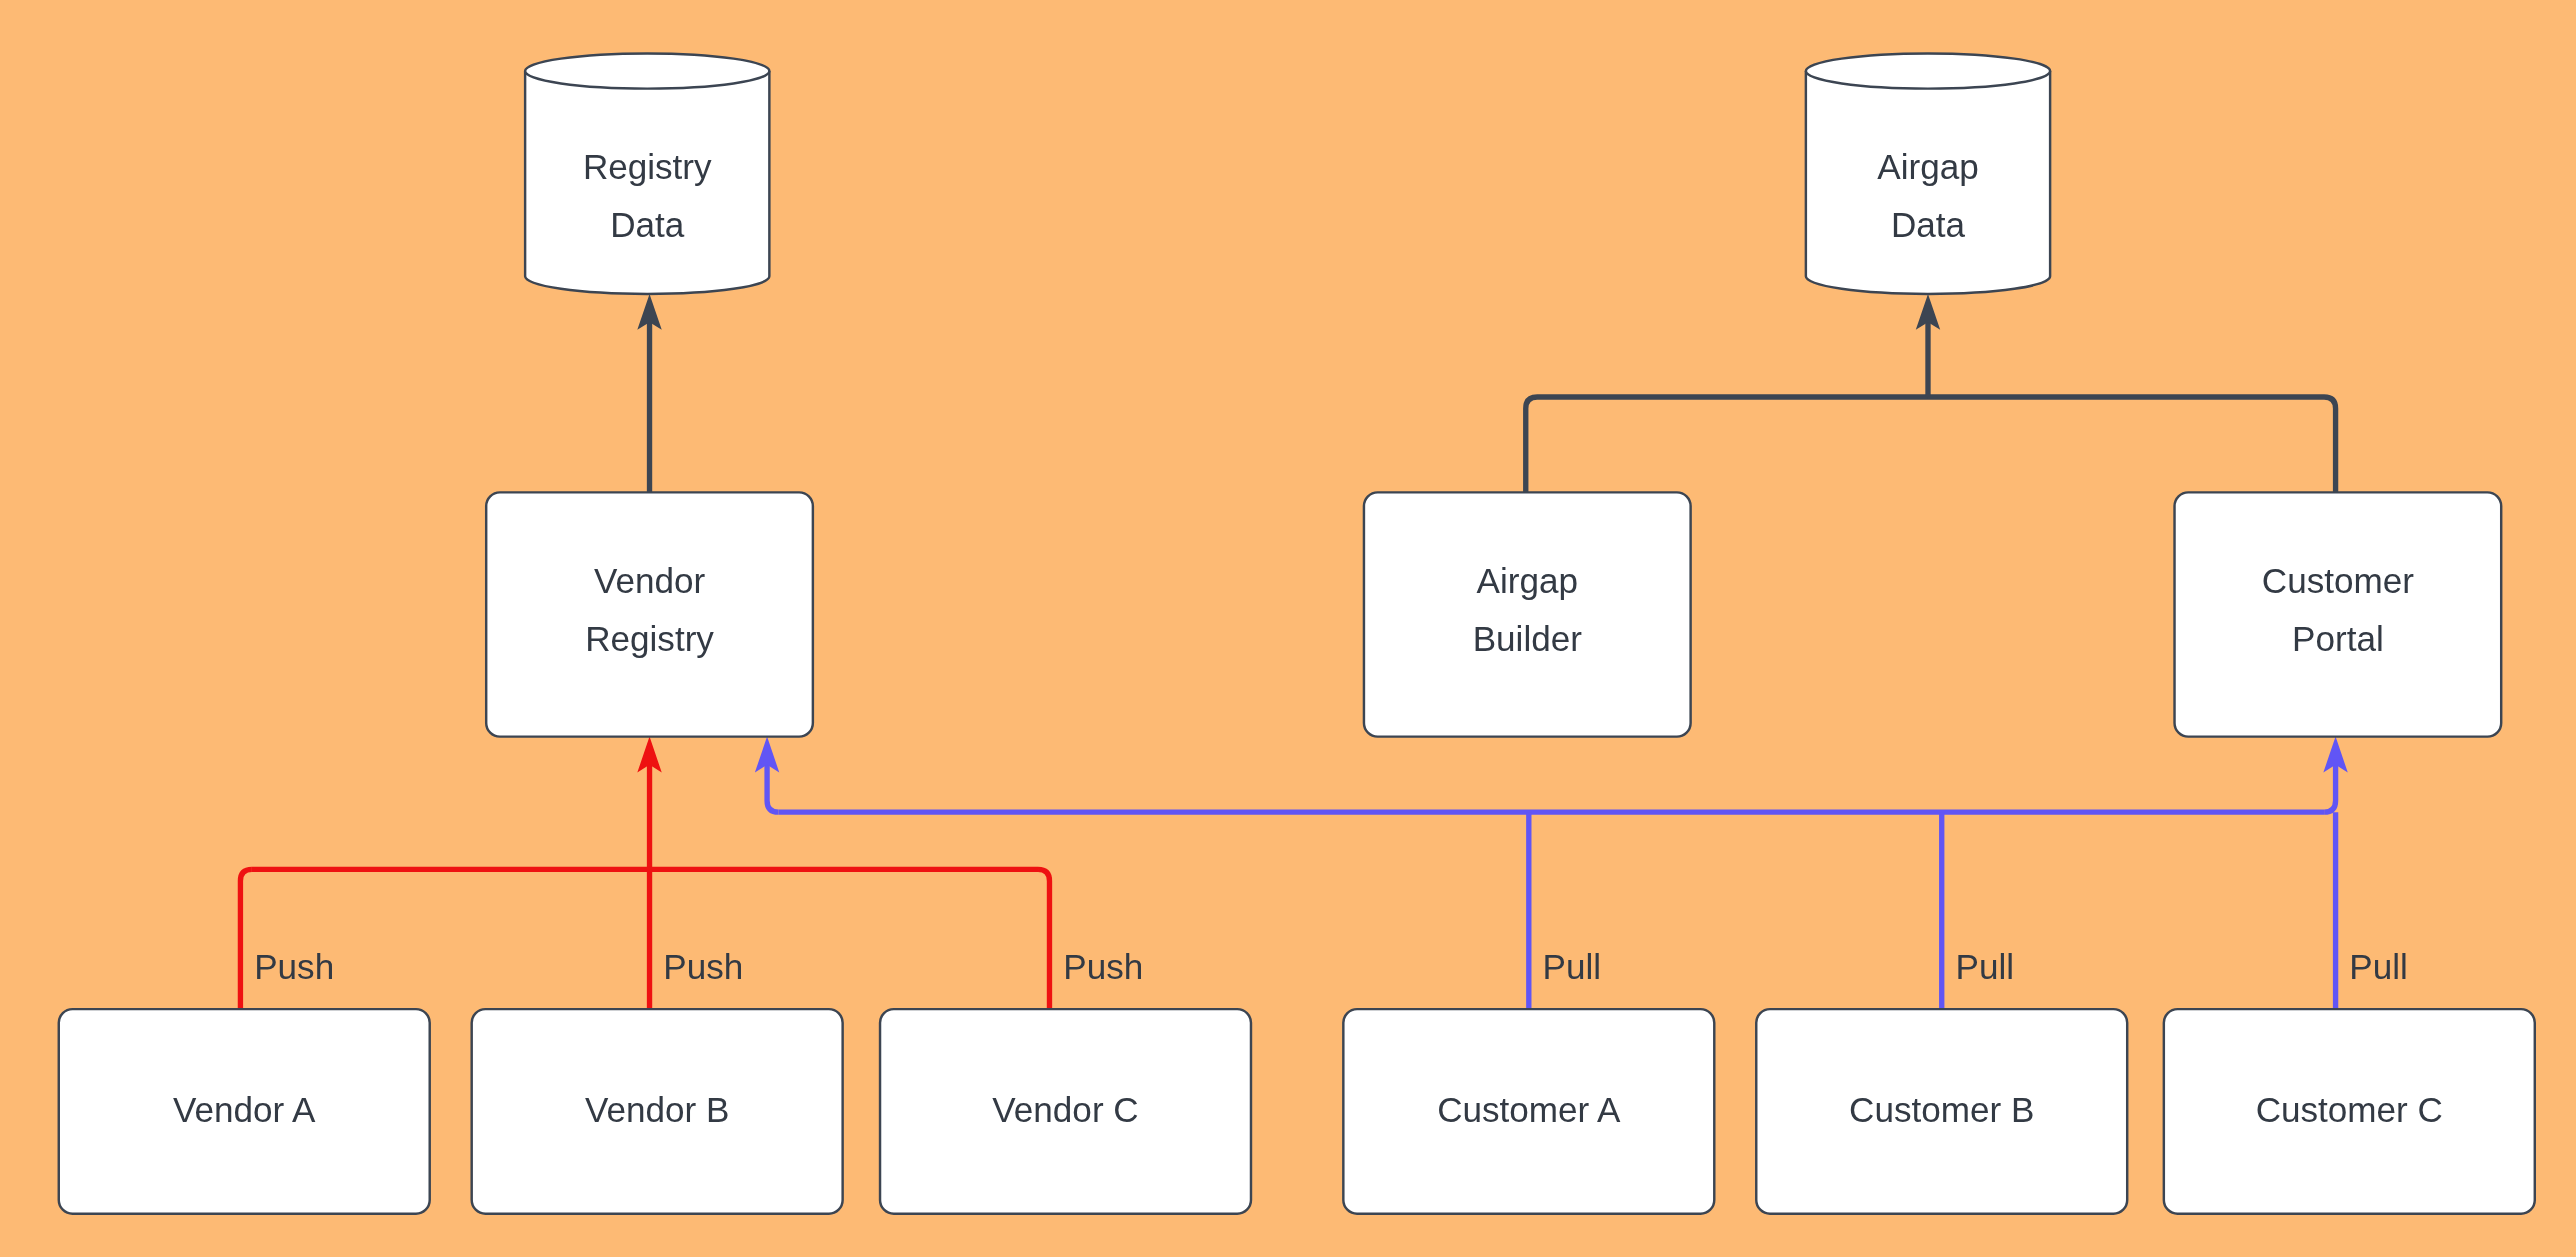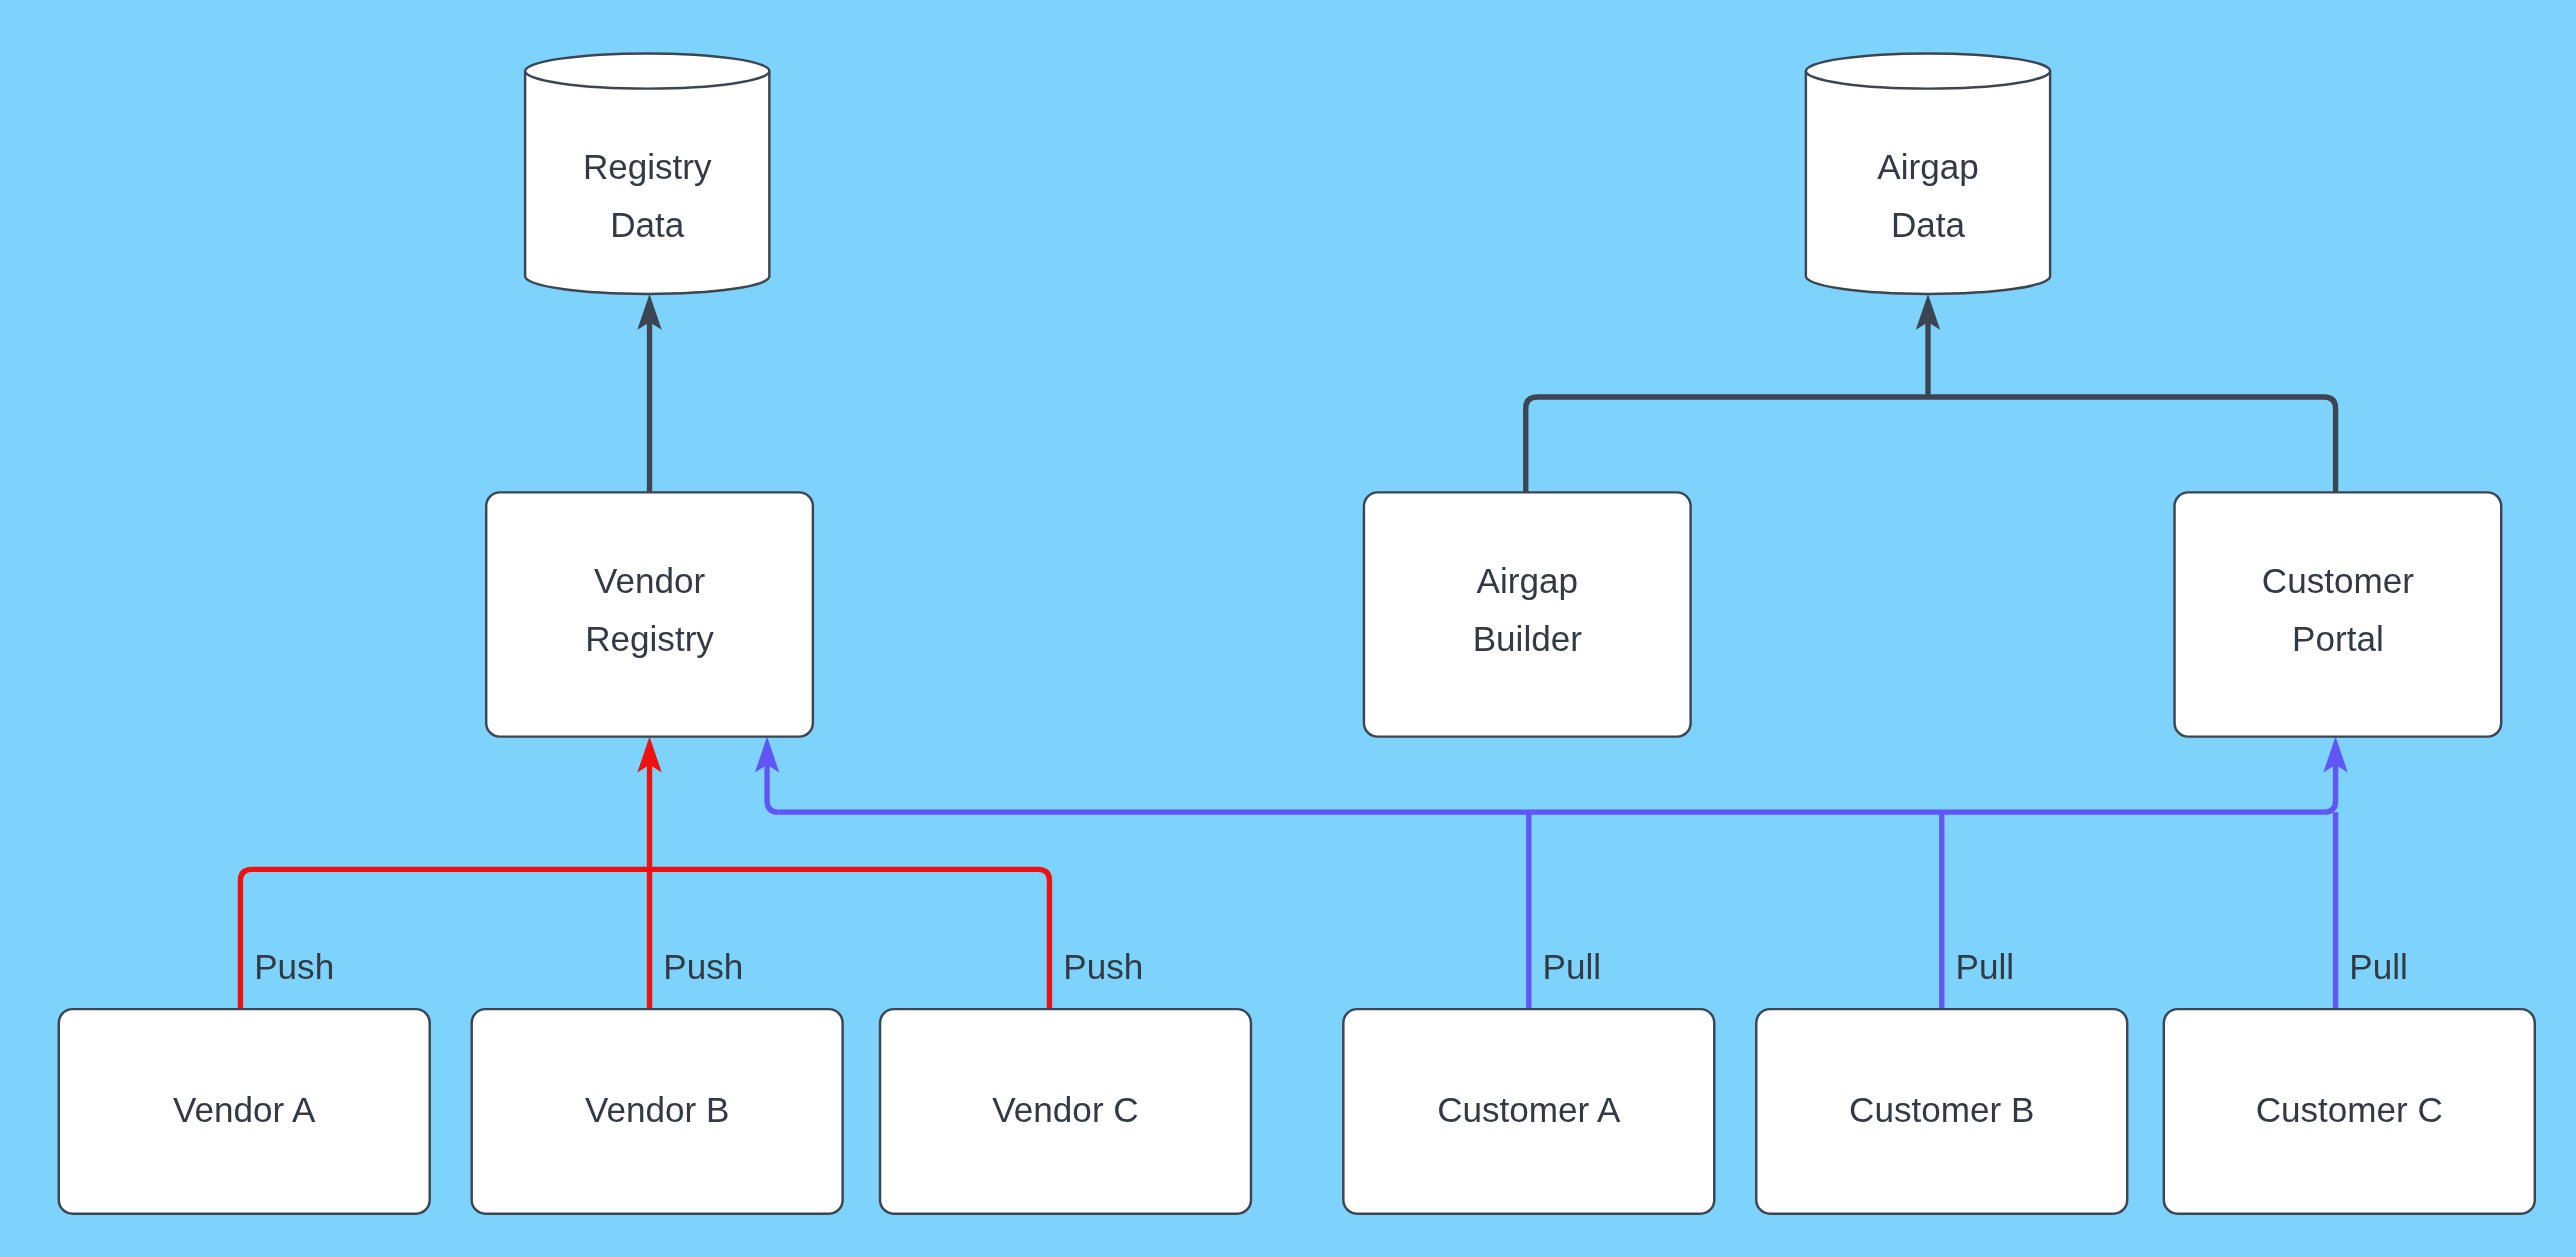--- a/index.html
+++ b/index.html
@@ -4,21 +4,21 @@
 <style>
   html, body {
     margin: 0;
     padding: 0;
     background: #ffffff;
   }
   #stage {
     position: relative;
     width: 2576px;
     height: 1258px;
-    background: #7dd3fc;
+    background: #fdba74;
     font-family: "Liberation Sans", sans-serif;
     overflow: hidden;
   }
   #diagram {
     position: absolute;
     left: 0;
     top: 0;
     width: 2576px;
     height: 1258px;
     display: block;

